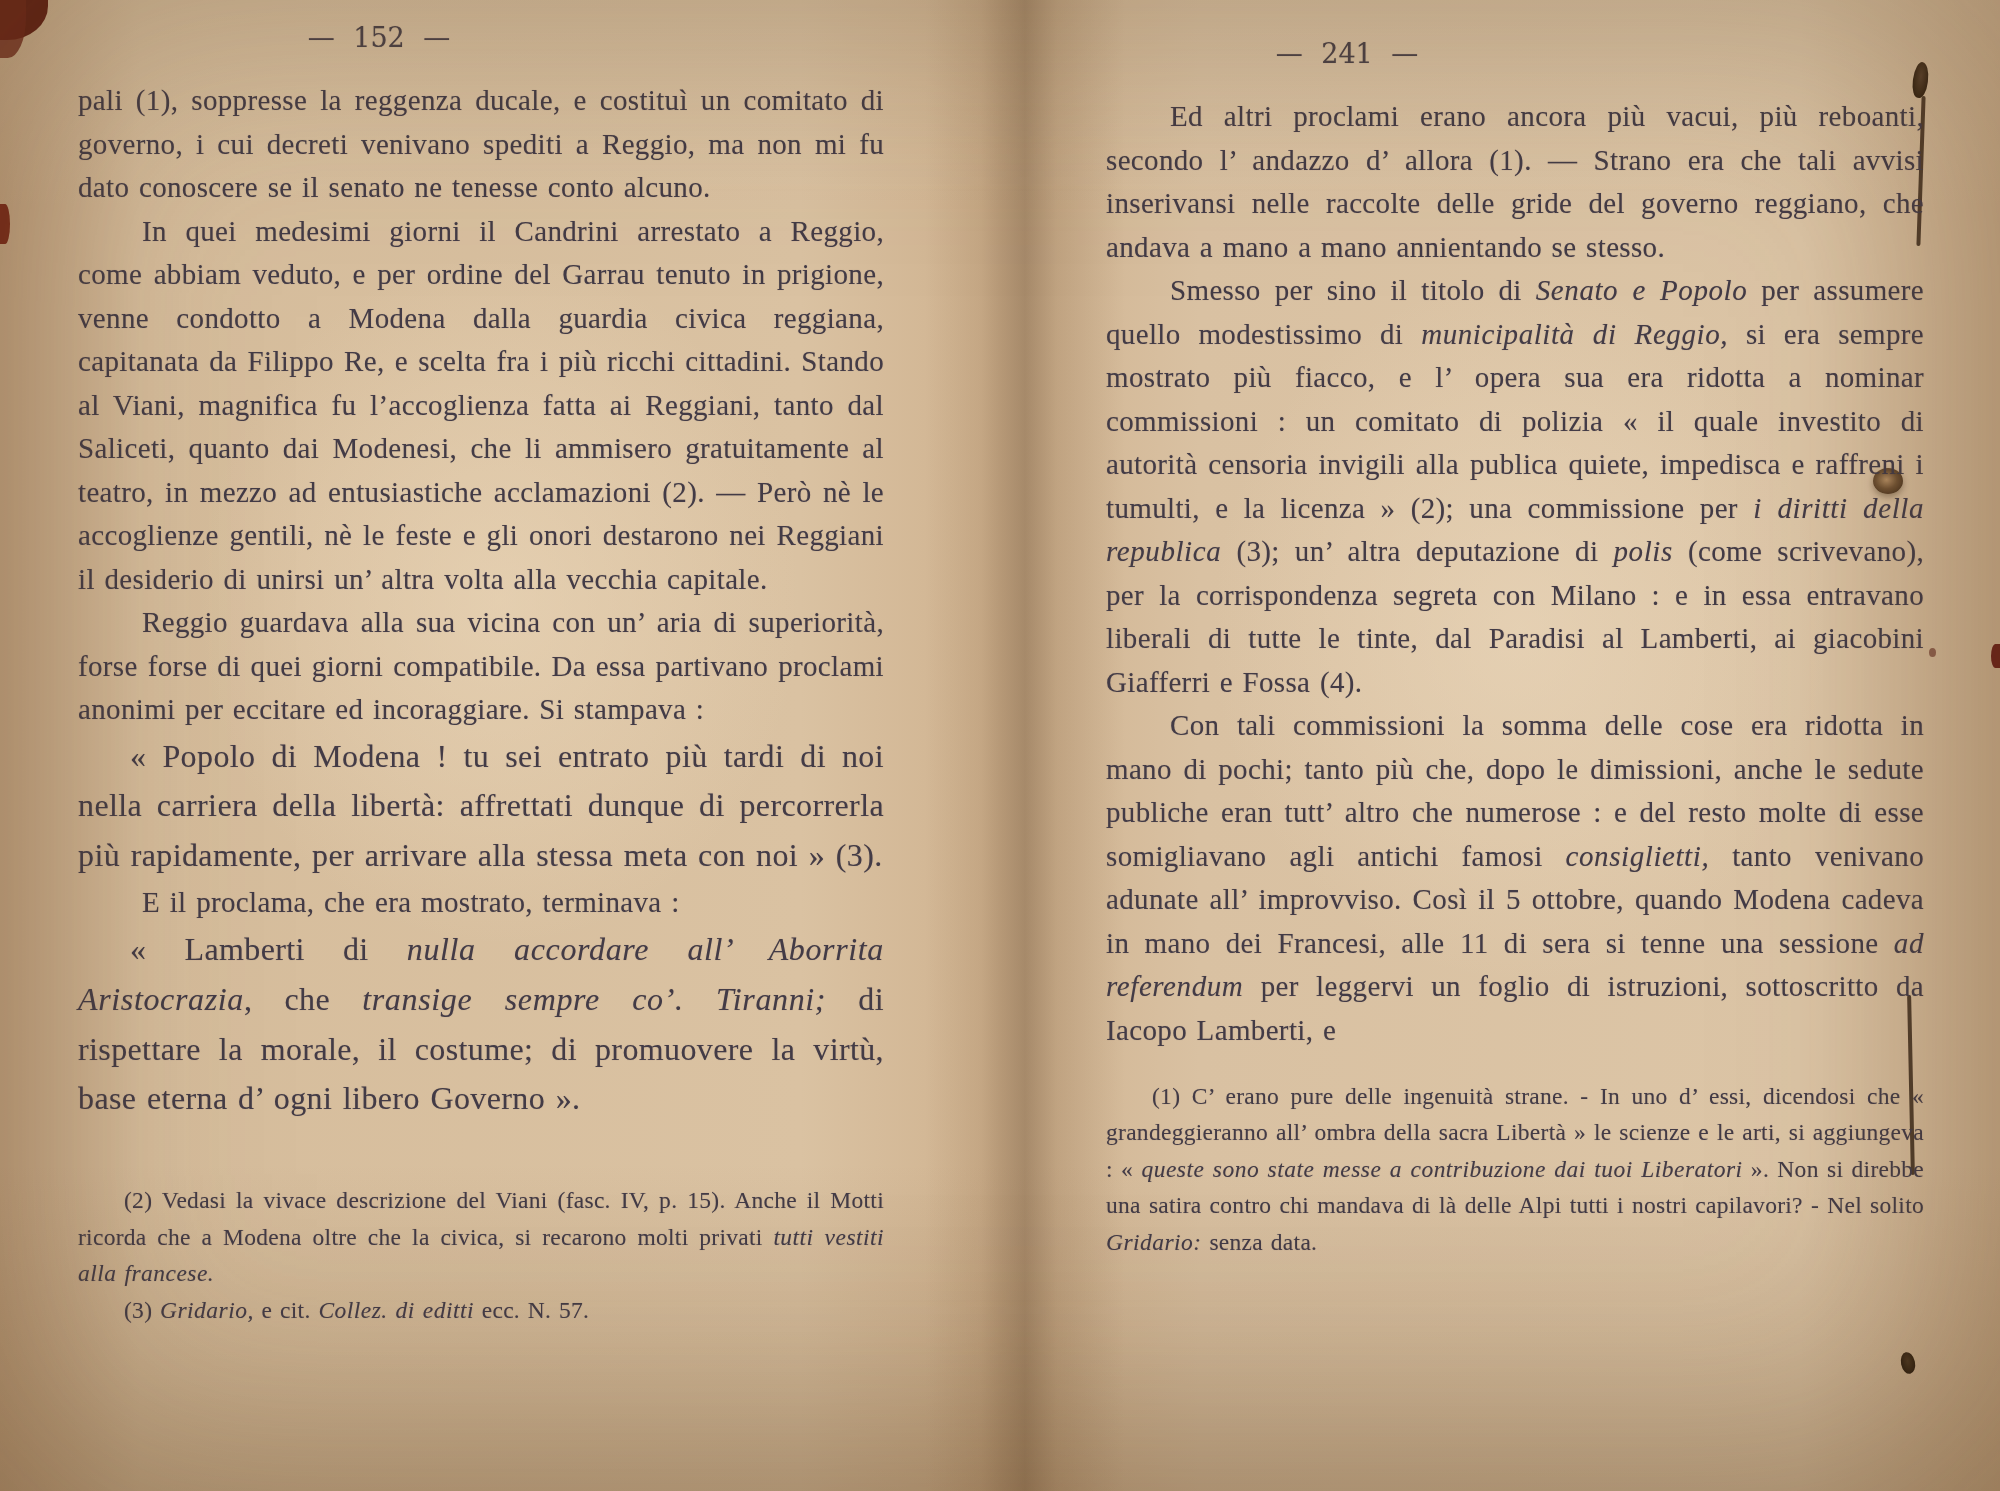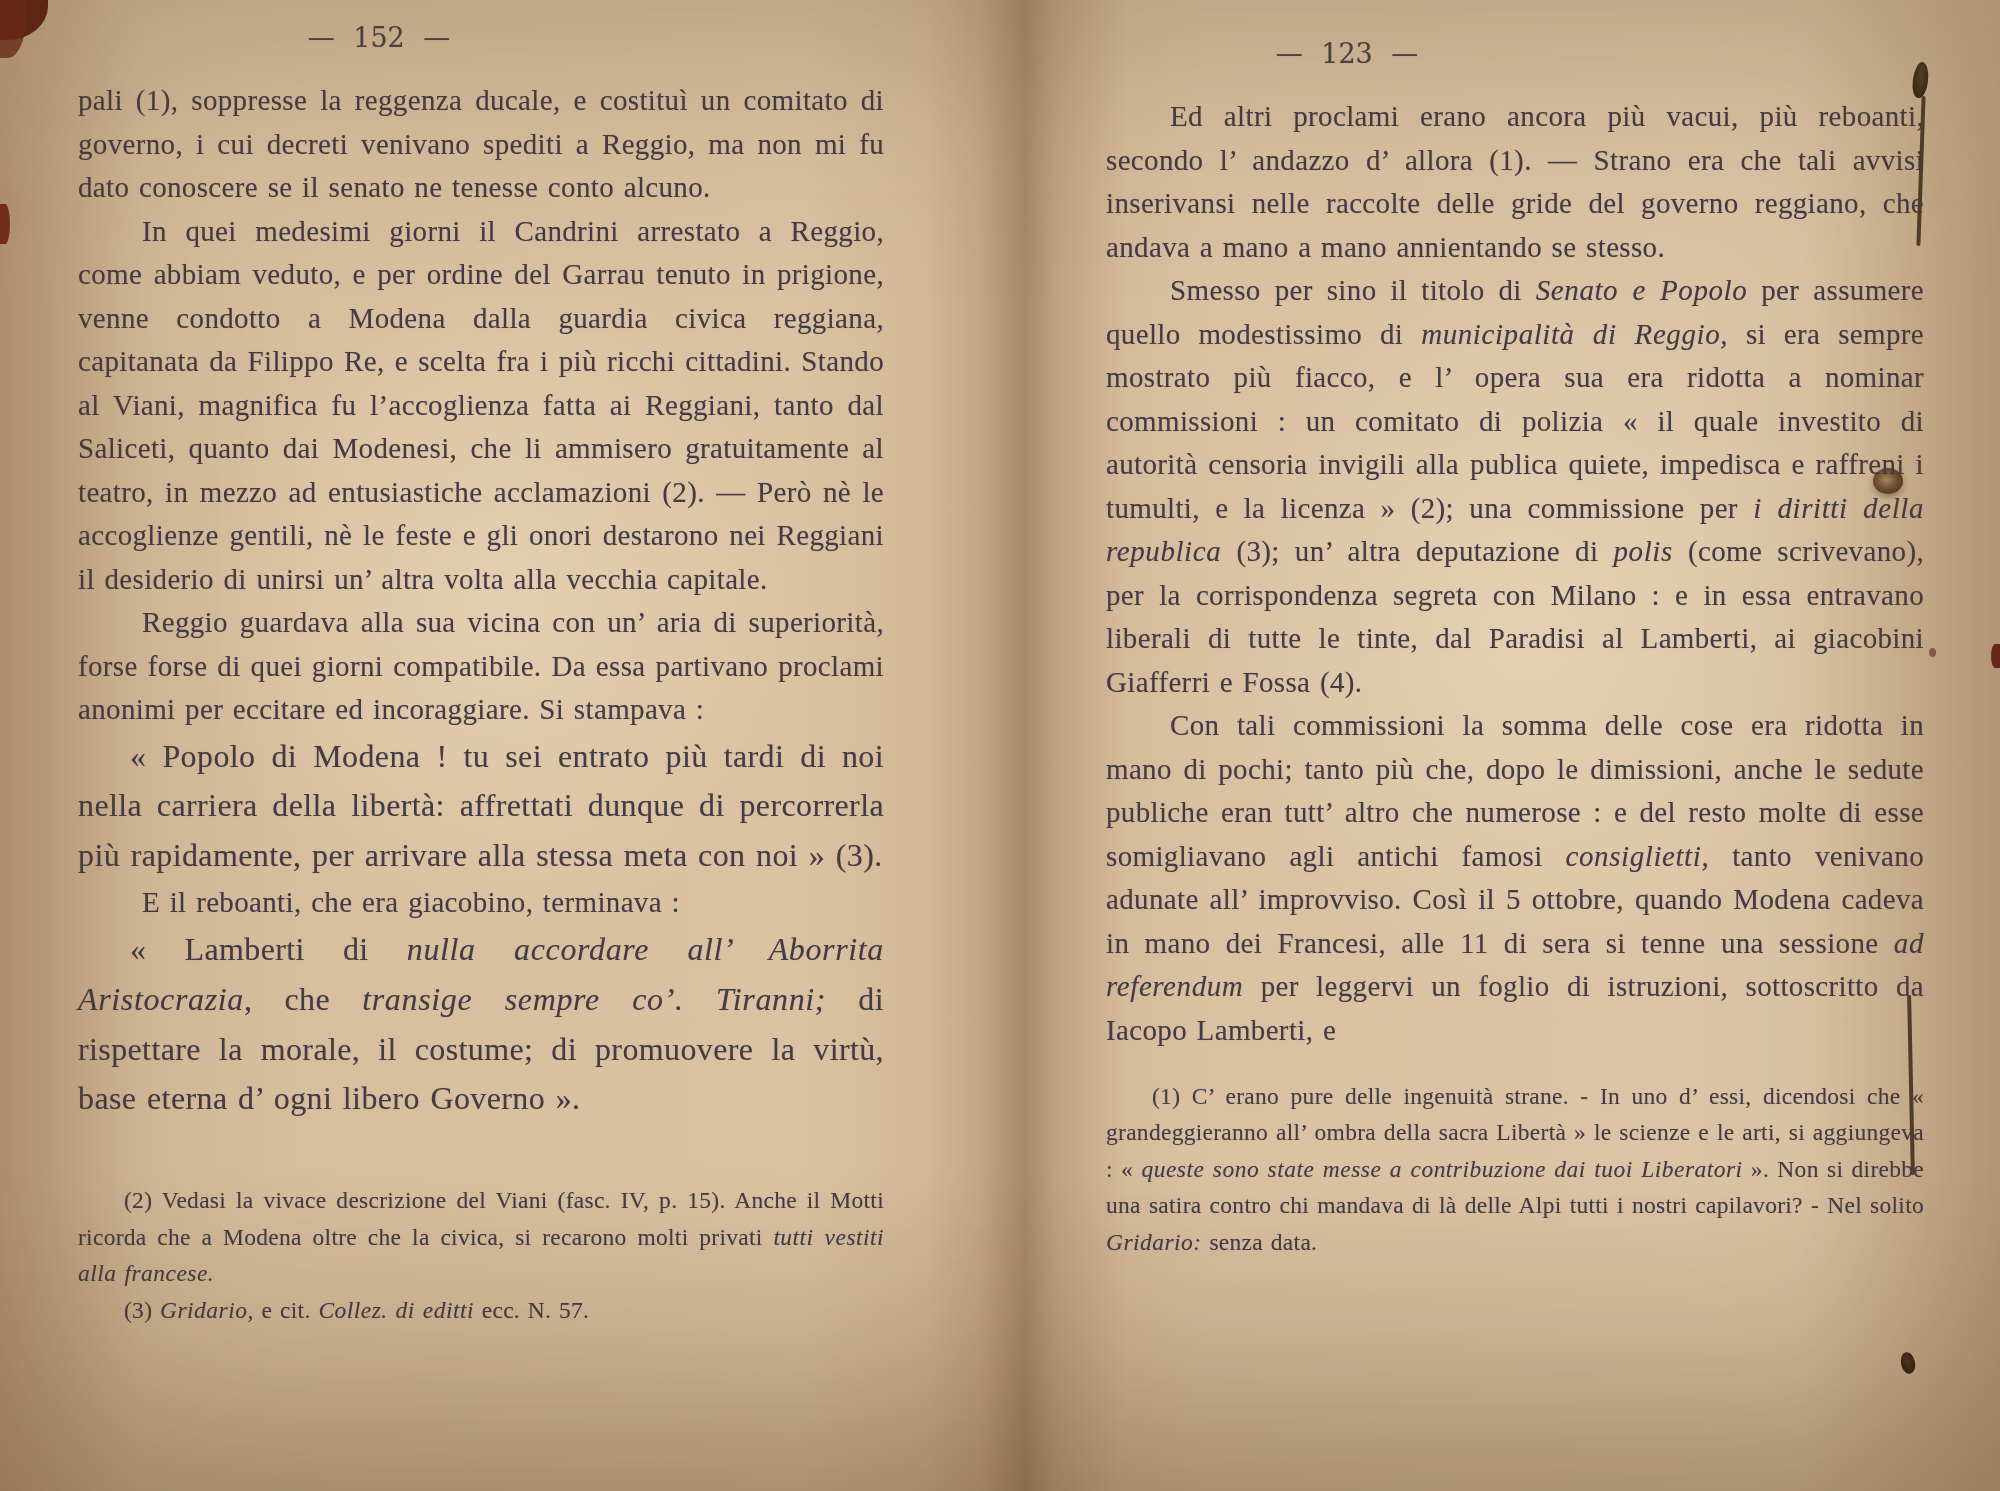--- a/index.html
+++ b/index.html
@@ -103,31 +103,31 @@
     <div class="knot-bottom"></div>
   </div>
 
   <div class="page page-left">
     <div class="pagenum">— 152 —</div>
     <div class="body-text">
         <p class="para"><span>pali (1), soppresse la reggenza ducale, e costituì un comitato di governo, i cui decreti venivano spediti a Reggio, ma non mi fu dato conoscere se il senato ne tenesse conto alcuno.</span></p>
         <p class="para indent"><span>In quei medesimi giorni il Candrini arrestato a Reggio, come abbiam veduto, e per ordine del Garrau tenuto in prigione, venne condotto a Modena dalla guardia civica reggiana, capitanata da Filippo Re, e scelta fra i più ricchi cittadini. Stando al Viani, magnifica fu l’accoglienza fatta ai Reggiani, tanto dal Saliceti, quanto dai Modenesi, che li ammisero gratuitamente al teatro, in mezzo ad entusiastiche acclamazioni (2). — Però nè le accoglienze gentili, nè le feste e gli onori destarono nei Reggiani il desiderio di unirsi un’ altra volta alla vecchia capitale.</span></p>
         <p class="para indent"><span>Reggio guardava alla sua vicina con un’ aria di superiorità, forse forse di quei giorni compatibile. Da essa partivano proclami anonimi per eccitare ed incoraggiare. Si stampava :</span></p>
         <p class="quote"><span>« Popolo di Modena ! tu sei entrato più tardi di noi nella carriera della libertà: affrettati dunque di percorrerla più rapidamente, per arrivare alla stessa meta con noi » (3).</span></p>
-        <p class="para indent"><span>E il reboanti, che era giacobino, terminava :</span></p>
+        <p class="para indent"><span>E il proclama, che era mostrato, terminava :</span></p>
         <p class="quote"><span>« Lamberti di </span><i>nulla accordare all’ Aborrita Aristocrazia</i><span>, che </span><i>transige sempre co’. Tiranni;</i><span> di rispettare la morale, il costume; di promuovere la virtù, base eterna d’ ogni libero Governo ».</span></p>
       </div>
     <div class="footnotes">
         <p class="footnote"><span>(2) Vedasi la vivace descrizione del Viani (fasc. IV, p. 15). Anche il Motti ricorda che a Modena oltre che la civica, si recarono molti privati </span><i>tutti vestiti alla francese.</i></p>
         <p class="footnote"><span>(3) </span><i>Gridario,</i><span> e cit. </span><i>Collez. di editti</i><span> ecc. N. 57.</span></p>
       </div>
   </div>
 
   <div class="page page-right">
-    <div class="pagenum">— 123 —</div>
+    <div class="pagenum">— 241 —</div>
     <div class="body-text">
         <p class="para indent"><span>Ed altri proclami erano ancora più vacui, più reboanti, secondo l’ andazzo d’ allora (1). — Strano era che tali avvisi inserivansi nelle raccolte delle gride del governo reggiano, che andava a mano a mano annientando se stesso.</span></p>
         <p class="para indent"><span>Smesso per sino il titolo di </span><i>Senato e Popolo</i><span> per assumere quello modestissimo di </span><i>municipalità di Reggio,</i><span> si era sempre mostrato più fiacco, e l’ opera sua era ridotta a nominar commissioni : un comitato di polizia « il quale investito di autorità censoria invigili alla publica quiete, impedisca e raffreni i tumulti, e la licenza » (2); una commissione per </span><i>i diritti della republica</i><span> (3); un’ altra deputazione di </span><i>polis</i><span> (come scrivevano), per la corrispondenza segreta con Milano : e in essa entravano liberali di tutte le tinte, dal Paradisi al Lamberti, ai giacobini Giafferri e Fossa (4).</span></p>
         <p class="para indent"><span>Con tali commissioni la somma delle cose era ridotta in mano di pochi; tanto più che, dopo le dimissioni, anche le sedute publiche eran tutt’ altro che numerose : e del resto molte di esse somigliavano agli antichi famosi </span><i>consiglietti,</i><span> tanto venivano adunate all’ improvviso. Così il 5 ottobre, quando Modena cadeva in mano dei Francesi, alle 11 di sera si tenne una sessione </span><i>ad referendum</i><span> per leggervi un foglio di istruzioni, sottoscritto da Iacopo Lamberti, e</span></p>
       </div>
     <div class="footnotes">
         <p class="footnote"><span>(1) C’ erano pure delle ingenuità strane. - In uno d’ essi, dicendosi che « grandeggieranno all’ ombra della sacra Libertà » le scienze e le arti, si aggiungeva : « </span><i>queste sono state messe a contribuzione dai tuoi Liberatori</i><span> ». Non si direbbe una satira contro chi mandava di là delle Alpi tutti i nostri capilavori? - Nel solito </span><i>Gridario:</i><span> senza data.</span></p>
       </div>
   </div>
 

